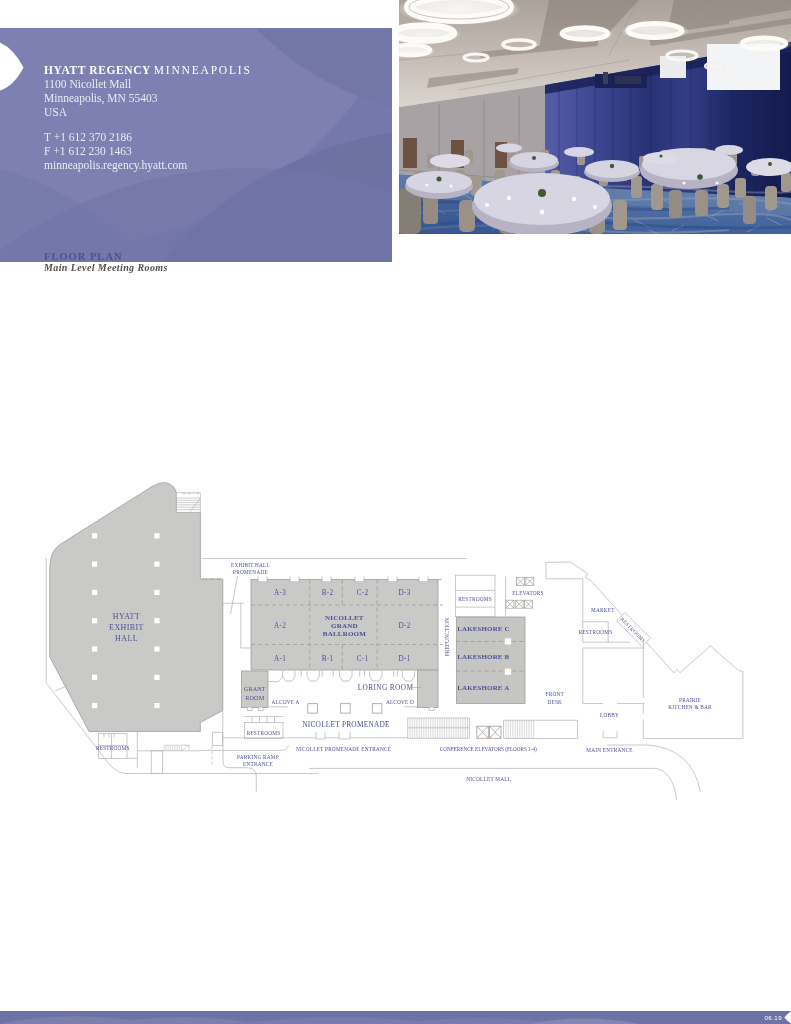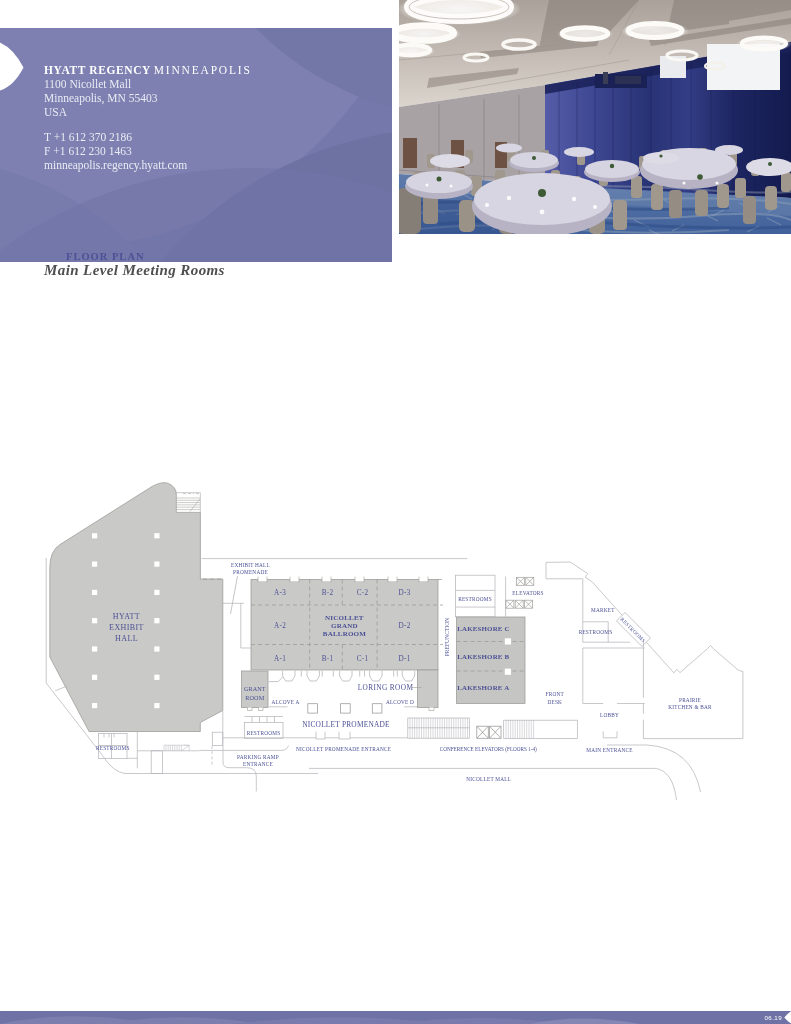--- a/index.html
+++ b/index.html
@@ -221,23 +221,23 @@
       <circle cx="143" cy="212" r="2.4"></circle>
     <circle cx="88" cy="205" r="2"></circle>
       <circle cx="196" cy="207" r="2"></circle>
     <circle cx="285" cy="183" r="1.6"></circle>
       <circle cx="318" cy="183" r="1.6"></circle>
     <circle cx="28" cy="185" r="1.5"></circle>
       <circle cx="52" cy="186" r="1.5"></circle>
   </g>
 </svg>
 
-<div class="abs" style="left:44px;top:251px;color:#4c5195;font-size:10.5px;font-weight:bold;letter-spacing:1.0px;margin-left:22px;">FLOOR PLAN</div>
-
-<div class="abs" style="left:44px;top:262px;color:#4f4f51;font-size:15px;font-weight:bold;font-style:italic;letter-spacing:0.4px;">Main Level Meeting Rooms</div>
+<div class="abs" style="left:44px;top:251px;color:#4c5195;font-size:10.5px;font-weight:bold;letter-spacing:1.0px;">FLOOR PLAN</div>
+
+<div class="abs" style="left:44px;top:262px;color:#4f4f51;font-size:10px;font-weight:bold;font-style:italic;letter-spacing:0.4px;">Main Level Meeting Rooms</div>
 
 <svg class="abs" style="left:0;top:0;" width="791" height="1024" viewBox="0 0 791 1024">
   <g font-family="Liberation Serif, serif" fill="none" stroke="none">
 
   <path d="M89,731.5 L49.8,657 L49.8,568 Q49.8,551 60,544.5 L152,486.5 Q161,481.5 167,483 Q176.4,486 176.4,495 L176.4,512.2 L200.4,512.2 L200.4,579 L222.8,579 L222.8,710.5 L200.3,722.5 L200.3,731.5 Z" fill="#c9c9c7" stroke="#9e9e9c" stroke-width="0.8"></path>
 
   <g stroke="#a8a8a6" stroke-width="0.6" fill="#ffffff">
     <rect x="176.4" y="492.8" width="23.8" height="19.4"></rect>
     <path d="M176.4,498 H200.2 M176.4,500.3 H200.2 M176.4,502.6 H200.2 M176.4,504.9 H200.2 M176.4,507.2 H200.2 M176.4,509.6 H200.2 M190,511.5 L200.2,498.6" fill="none"></path>
     <path d="M183,493.6 H194 M196,493.6 H200" stroke-dasharray="3,2" fill="none"></path>

